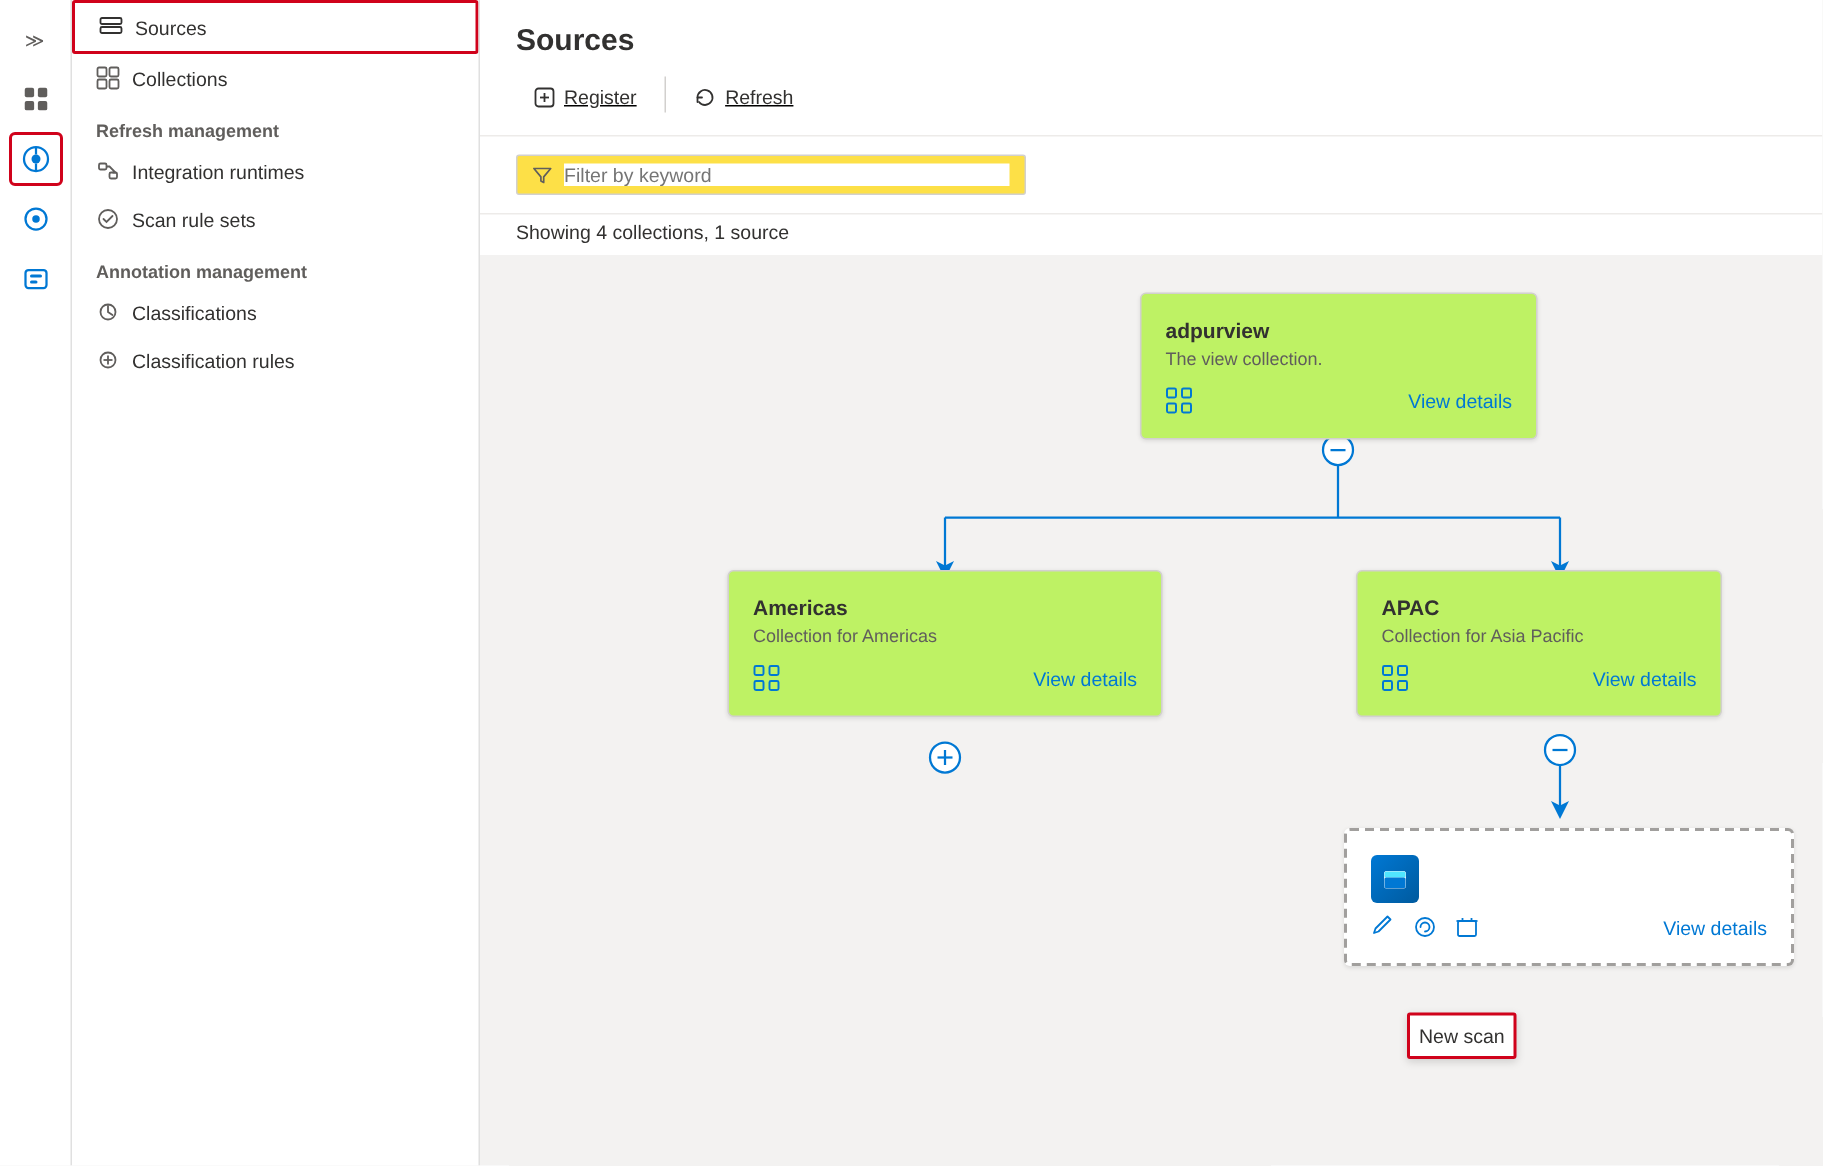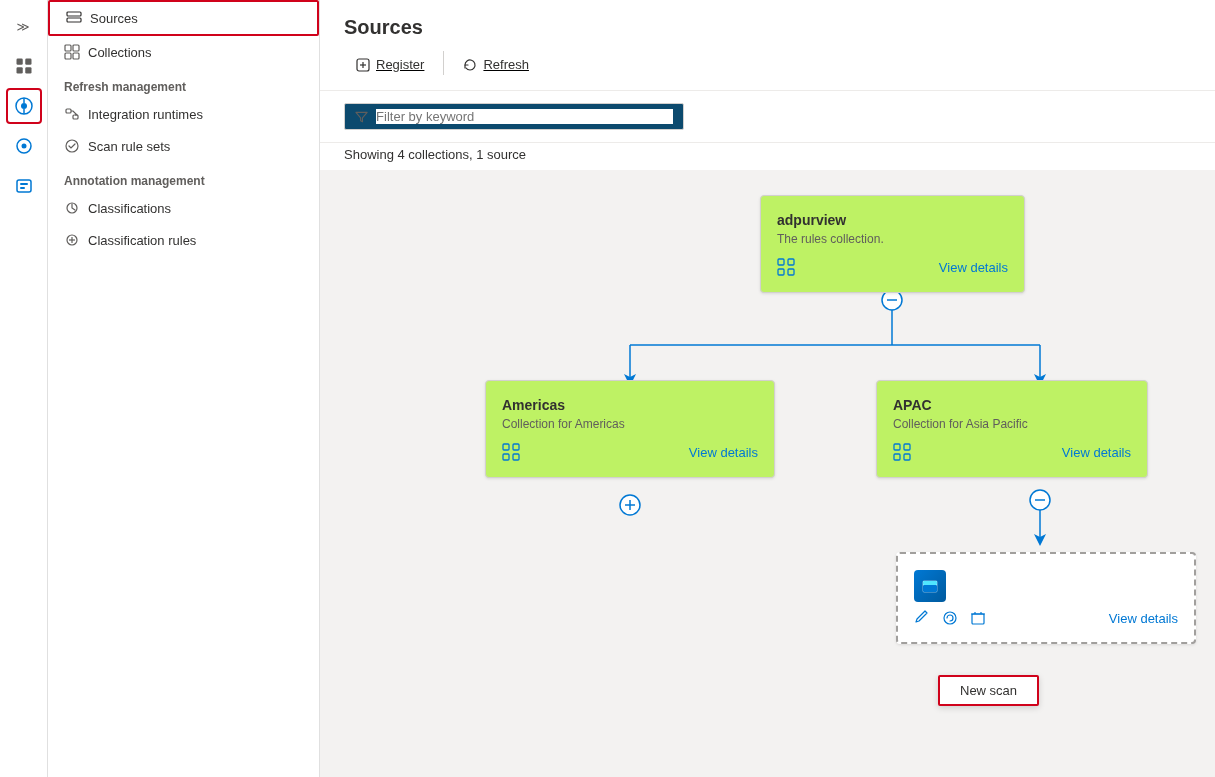--- a/index.html
+++ b/index.html
@@ -119,21 +119,21 @@
       border-bottom: 1px solid #edebe9;
     }
     .filter-input-wrap {
       display: flex;
       align-items: center;
       gap: 8px;
       border: 1px solid #d2d0ce;
       border-radius: 2px;
       padding: 5px 10px;
       width: 340px;
-      background: #0c4a6e;
+      background: #fde047;
     }
     .filter-input-wrap input {
       border: none;
       outline: none;
       font-size: 13px;
       color: #605e5c;
       width: 100%;
     }
     .collection-count {
       padding: 4px 24px 8px 24px;
@@ -185,21 +185,21 @@
       text-decoration: none;
     }
     .card-icon { color: #0078d4; }
 
     
     .new-scan-popup {
       position: absolute;
       background: #fff;
       border: 2px solid #d0021b;
       border-radius: 2px;
-      padding: 6px 20px;
+      padding: 6px 6px;
       font-size: 13px;
       font-weight: 500;
       color: #323130;
       cursor: pointer;
       box-shadow: 0 2px 6px rgba(0,0,0,0.15);
     }
 
     
     .connector-svg {
       position: absolute;
@@ -385,21 +385,21 @@
       <circle cx="310" cy="335" r="10" fill="white" stroke="#0078d4" stroke-width="1.5"></circle>
       <line x1="305" y1="335" x2="315" y2="335" stroke="#0078d4" stroke-width="1.5"></line>
       <line x1="310" y1="330" x2="310" y2="340" stroke="#0078d4" stroke-width="1.5"></line>
 
       <circle cx="720" cy="330" r="10" fill="white" stroke="#0078d4" stroke-width="1.5"></circle>
       <line x1="715" y1="330" x2="725" y2="330" stroke="#0078d4" stroke-width="1.5"></line>
     </svg>
 
     <div class="node-card" style="left: 440px; top: 25px; width: 265px;">
       <div class="card-title">adpurview</div>
-      <div class="card-subtitle">The rules collection.</div>
+      <div class="card-subtitle">The view collection.</div>
       <div class="card-footer">
         <svg width="18" height="18" viewBox="0 0 18 18" fill="none" class="card-icon">
           <rect x="1" y="1" width="6" height="6" rx="1" stroke="#0078d4" stroke-width="1.3"></rect>
           <rect x="11" y="1" width="6" height="6" rx="1" stroke="#0078d4" stroke-width="1.3"></rect>
           <rect x="1" y="11" width="6" height="6" rx="1" stroke="#0078d4" stroke-width="1.3"></rect>
           <rect x="11" y="11" width="6" height="6" rx="1" stroke="#0078d4" stroke-width="1.3"></rect>
         </svg>
         <a class="view-details-link">View details</a>
       </div>
     </div>
@@ -411,21 +411,21 @@
         <svg width="18" height="18" viewBox="0 0 18 18" fill="none" class="card-icon">
           <rect x="1" y="1" width="6" height="6" rx="1" stroke="#0078d4" stroke-width="1.3"></rect>
           <rect x="11" y="1" width="6" height="6" rx="1" stroke="#0078d4" stroke-width="1.3"></rect>
           <rect x="1" y="11" width="6" height="6" rx="1" stroke="#0078d4" stroke-width="1.3"></rect>
           <rect x="11" y="11" width="6" height="6" rx="1" stroke="#0078d4" stroke-width="1.3"></rect>
         </svg>
         <a class="view-details-link">View details</a>
       </div>
     </div>
 
-    <div class="node-card" style="left: 556px; top: 210px; width: 272px;">
+    <div class="node-card" style="left: 584px; top: 210px; width: 244px;">
       <div class="card-title">APAC</div>
       <div class="card-subtitle">Collection for Asia Pacific</div>
       <div class="card-footer">
         <svg width="18" height="18" viewBox="0 0 18 18" fill="none" class="card-icon">
           <rect x="1" y="1" width="6" height="6" rx="1" stroke="#0078d4" stroke-width="1.3"></rect>
           <rect x="11" y="1" width="6" height="6" rx="1" stroke="#0078d4" stroke-width="1.3"></rect>
           <rect x="1" y="11" width="6" height="6" rx="1" stroke="#0078d4" stroke-width="1.3"></rect>
           <rect x="11" y="11" width="6" height="6" rx="1" stroke="#0078d4" stroke-width="1.3"></rect>
         </svg>
         <a class="view-details-link">View details</a>

